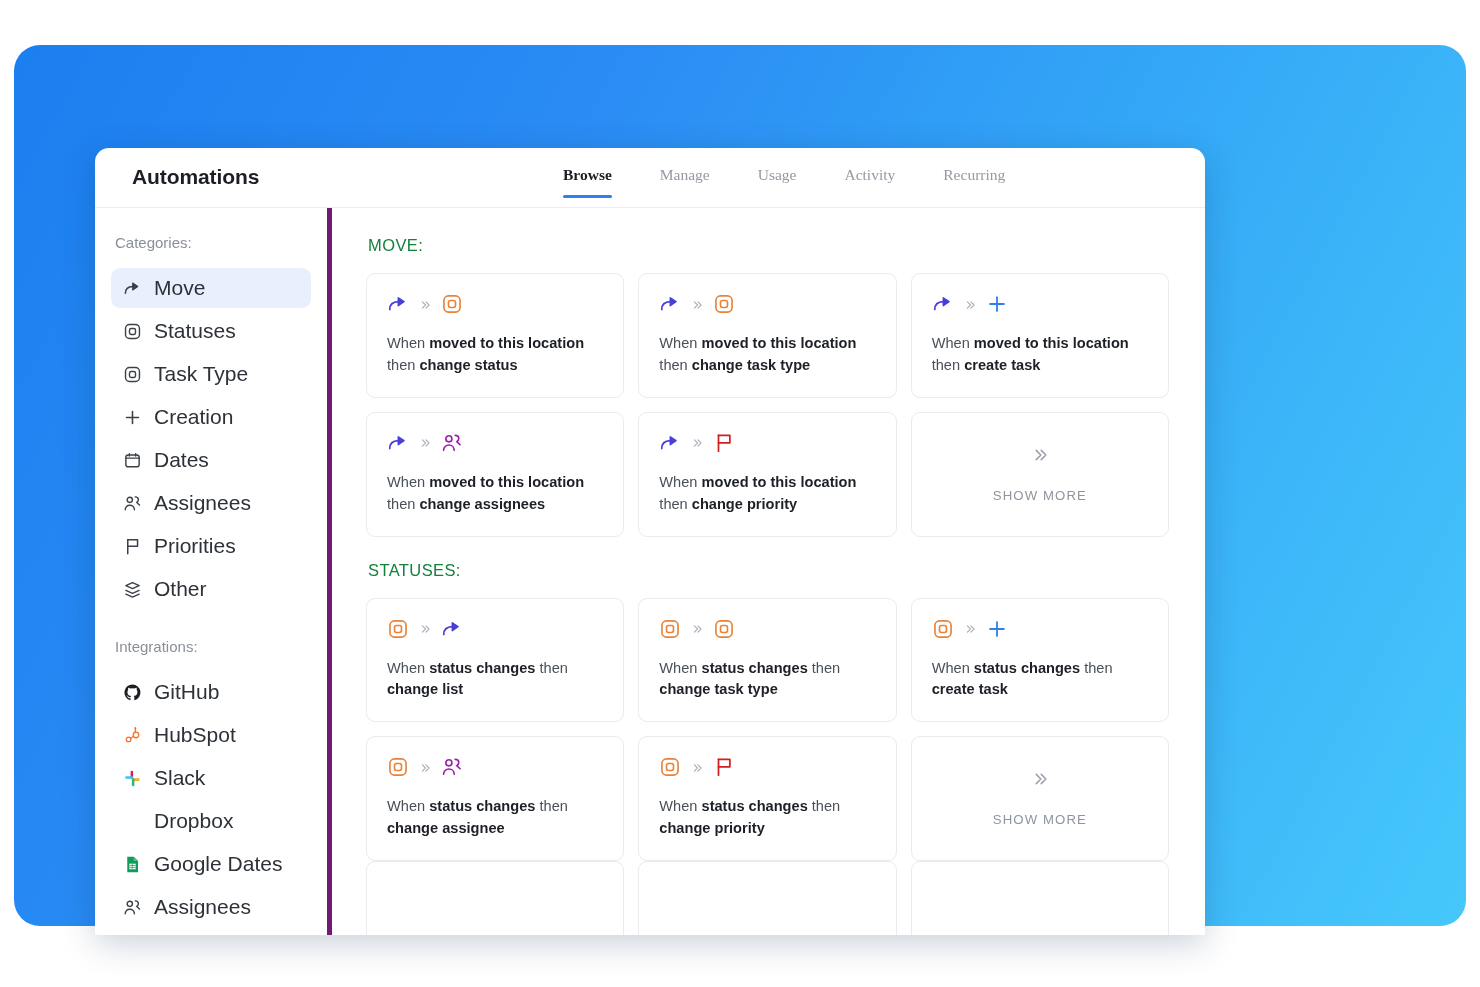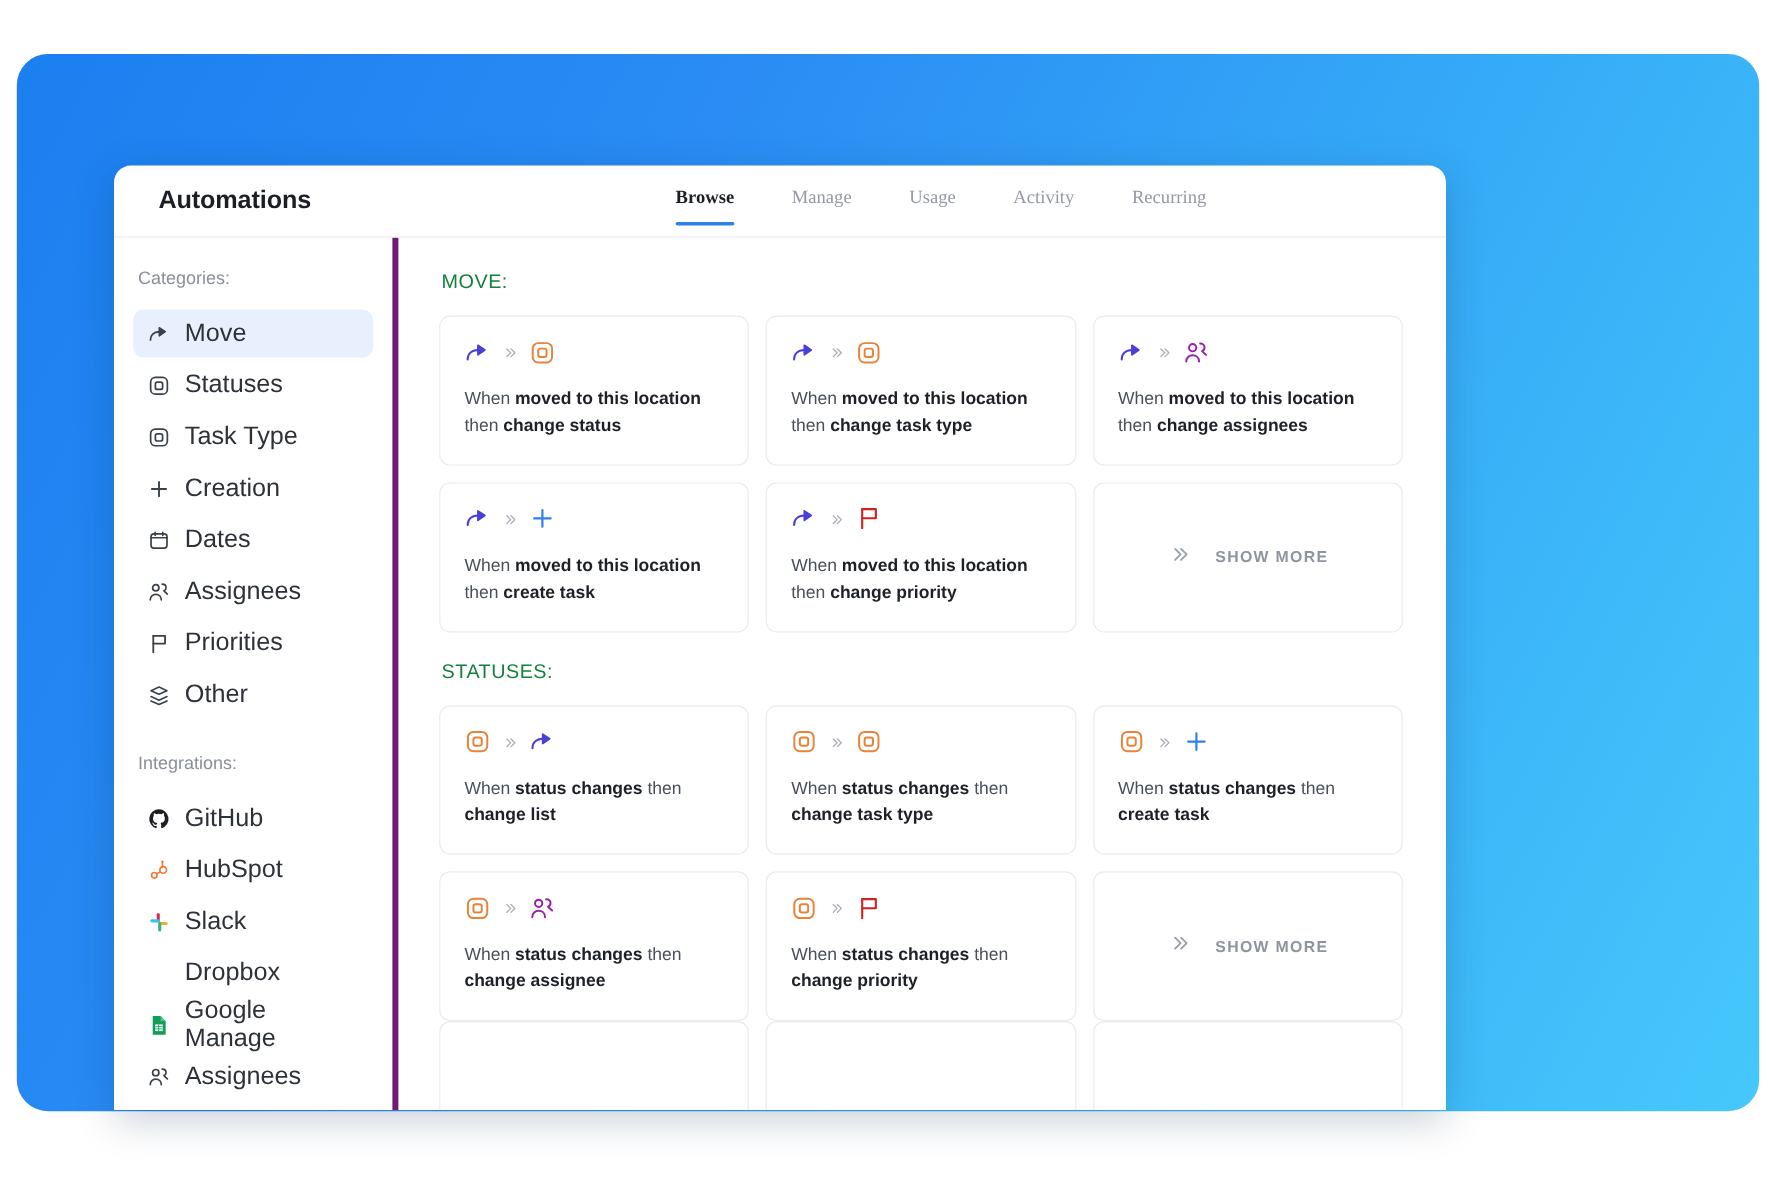--- a/index.html
+++ b/index.html
@@ -15,21 +15,21 @@
   .backdrop {
     position: absolute;
     left: 14px; top: 45px; width: 1452px; height: 881px;
     border-radius: 26px;
     background: linear-gradient(118deg, #1b7ff0 0%, #2a8cf4 32%, #34a8f7 62%, #46c8fb 100%);
   }
 
   
   .window {
     position: absolute;
-    left: 95px; top: 138px; width: 1110px; height: 787px;
+    left: 95px; top: 148px; width: 1110px; height: 787px;
     background: #ffffff;
     border-radius: 14px 14px 0 0;
     box-shadow: 0 8px 34px rgba(10,40,80,.22);
     overflow: hidden;
   }
 
   
   .win-header {
     position: relative;
     height: 60px;
@@ -98,23 +98,23 @@
     min-height: 113px;
   }
   .card-icons { display: flex; align-items: center; gap: 9px; height: 26px; margin-bottom: 14px; }
   .chev { color: #a9aeb8; font-size: 16px; line-height: 1; font-weight: 600; }
   .card-text {
     font-size: 14.6px; color: #4a5059; line-height: 1.5;
   }
   .card-text b { color: #1d2127; font-weight: 700; }
 
   .card.showmore {
-    display: flex; flex-direction: row;
+    display: flex; flex-direction: column;
     align-items: center; justify-content: center;
-    gap: 20px; cursor: pointer; font-weight: bold;
+    gap: 20px; cursor: pointer;
   }
   .card.showmore .sm-chev { color: #9aa0aa; font-size: 19px; line-height: 1; font-weight: 500; }
   .card.showmore .sm-label { font-size: 13.2px; color: #8f959f; letter-spacing: 1.1px; }
   svg { overflow: visible; }
 </style>
 </head>
 <body>
 
 <div id="root">
   <div class="backdrop"></div>
@@ -254,21 +254,21 @@
             </div>
             <div class="side-item">
               <span class="ico">
                 <svg width="19" height="19" viewBox="0 0 24 24" fill="none">
                   <path d="M5.4 2.2h8.2L19 7.6v14.2H5.4z" fill="#0f9d58"></path>
                   <path d="M13.6 2.2 19 7.6h-5.4z" fill="#57bb8a"></path>
                   <rect x="8" y="11" width="8" height="7" fill="#fff"></rect>
                   <path d="M8 13.3h8M8 15.7h8M11.6 11v7" stroke="#0f9d58" stroke-width=".9"></path>
                 </svg>
               </span>
-              <span>Google Manage</span>
+              <span>Google Dates</span>
             </div>
             <div class="side-item">
               <span class="ico">
                 <svg width="19" height="19" viewBox="0 0 24 24" fill="none" stroke="#3b4149" stroke-width="1.8" stroke-linecap="round" stroke-linejoin="round">
                   <circle cx="8.6" cy="7.4" r="3.3"></circle>
                   <path d="M2.8 20c0-3.5 2.6-5.8 5.8-5.8s5.8 2.3 5.8 5.8"></path>
                   <path d="M15.4 3.6c2.4 0 4 1.6 4 3.6 0 1.5-.9 2.7-2.2 3.3l3.6 3.4"></path>
                 </svg>
               </span>
               <span>Assignees</span>
@@ -313,42 +313,42 @@
             </div>
             <div class="card">
               <div class="card-icons">
                 <span><svg width="22" height="22" viewBox="0 0 24 24" fill="none" stroke="#4a3fd6" stroke-width="1.9" stroke-linecap="round" stroke-linejoin="round">
                     <path d="M3 18c0-5 3.4-8.4 9.3-8.6"></path>
                     <path d="M12.3 5.2 18.6 9.4 12.3 13.8z" fill="#4a3fd6" stroke="#4a3fd6" stroke-width="1.6"></path>
                   </svg></span>
                 <span class="chev"><svg width="14" height="14" viewBox="0 0 24 24" fill="none" stroke="#a9aeb8" stroke-width="1.9" stroke-linecap="round" stroke-linejoin="round">
                     <path d="M7.5 6.5 13 12l-5.5 5.5M13.5 6.5 19 12l-5.5 5.5"></path>
                   </svg></span>
+                <span><svg width="22" height="22" viewBox="0 0 24 24" fill="none" stroke="#2f80ed" stroke-width="2" stroke-linecap="round">
+                    <path d="M12 4.5v15M4.5 12h15"></path>
+                  </svg></span>
+              </div>
+              <div class="card-text"><span>When </span><b>moved to this location</b><span> then </span><b>create task</b></div>
+            </div>
+            <div class="card">
+              <div class="card-icons">
+                <span><svg width="22" height="22" viewBox="0 0 24 24" fill="none" stroke="#4a3fd6" stroke-width="1.9" stroke-linecap="round" stroke-linejoin="round">
+                    <path d="M3 18c0-5 3.4-8.4 9.3-8.6"></path>
+                    <path d="M12.3 5.2 18.6 9.4 12.3 13.8z" fill="#4a3fd6" stroke="#4a3fd6" stroke-width="1.6"></path>
+                  </svg></span>
+                <span class="chev"><svg width="14" height="14" viewBox="0 0 24 24" fill="none" stroke="#a9aeb8" stroke-width="1.9" stroke-linecap="round" stroke-linejoin="round">
+                    <path d="M7.5 6.5 13 12l-5.5 5.5M13.5 6.5 19 12l-5.5 5.5"></path>
+                  </svg></span>
                 <span><svg width="22" height="22" viewBox="0 0 24 24" fill="none" stroke="#9b1fa8" stroke-width="1.8" stroke-linecap="round" stroke-linejoin="round">
                     <circle cx="8.6" cy="7.4" r="3.3"></circle>
                     <path d="M2.8 20c0-3.5 2.6-5.8 5.8-5.8s5.8 2.3 5.8 5.8"></path>
                     <path d="M15.4 3.6c2.4 0 4 1.6 4 3.6 0 1.5-.9 2.7-2.2 3.3l3.6 3.4"></path>
                   </svg></span>
               </div>
               <div class="card-text"><span>When </span><b>moved to this location</b><span> then </span><b>change assignees</b></div>
-            </div>
-            <div class="card">
-              <div class="card-icons">
-                <span><svg width="22" height="22" viewBox="0 0 24 24" fill="none" stroke="#4a3fd6" stroke-width="1.9" stroke-linecap="round" stroke-linejoin="round">
-                    <path d="M3 18c0-5 3.4-8.4 9.3-8.6"></path>
-                    <path d="M12.3 5.2 18.6 9.4 12.3 13.8z" fill="#4a3fd6" stroke="#4a3fd6" stroke-width="1.6"></path>
-                  </svg></span>
-                <span class="chev"><svg width="14" height="14" viewBox="0 0 24 24" fill="none" stroke="#a9aeb8" stroke-width="1.9" stroke-linecap="round" stroke-linejoin="round">
-                    <path d="M7.5 6.5 13 12l-5.5 5.5M13.5 6.5 19 12l-5.5 5.5"></path>
-                  </svg></span>
-                <span><svg width="22" height="22" viewBox="0 0 24 24" fill="none" stroke="#2f80ed" stroke-width="2" stroke-linecap="round">
-                    <path d="M12 4.5v15M4.5 12h15"></path>
-                  </svg></span>
-              </div>
-              <div class="card-text"><span>When </span><b>moved to this location</b><span> then </span><b>create task</b></div>
             </div>
             <div class="card">
               <div class="card-icons">
                 <span><svg width="22" height="22" viewBox="0 0 24 24" fill="none" stroke="#4a3fd6" stroke-width="1.9" stroke-linecap="round" stroke-linejoin="round">
                     <path d="M3 18c0-5 3.4-8.4 9.3-8.6"></path>
                     <path d="M12.3 5.2 18.6 9.4 12.3 13.8z" fill="#4a3fd6" stroke="#4a3fd6" stroke-width="1.6"></path>
                   </svg></span>
                 <span class="chev"><svg width="14" height="14" viewBox="0 0 24 24" fill="none" stroke="#a9aeb8" stroke-width="1.9" stroke-linecap="round" stroke-linejoin="round">
                     <path d="M7.5 6.5 13 12l-5.5 5.5M13.5 6.5 19 12l-5.5 5.5"></path>
                   </svg></span>

